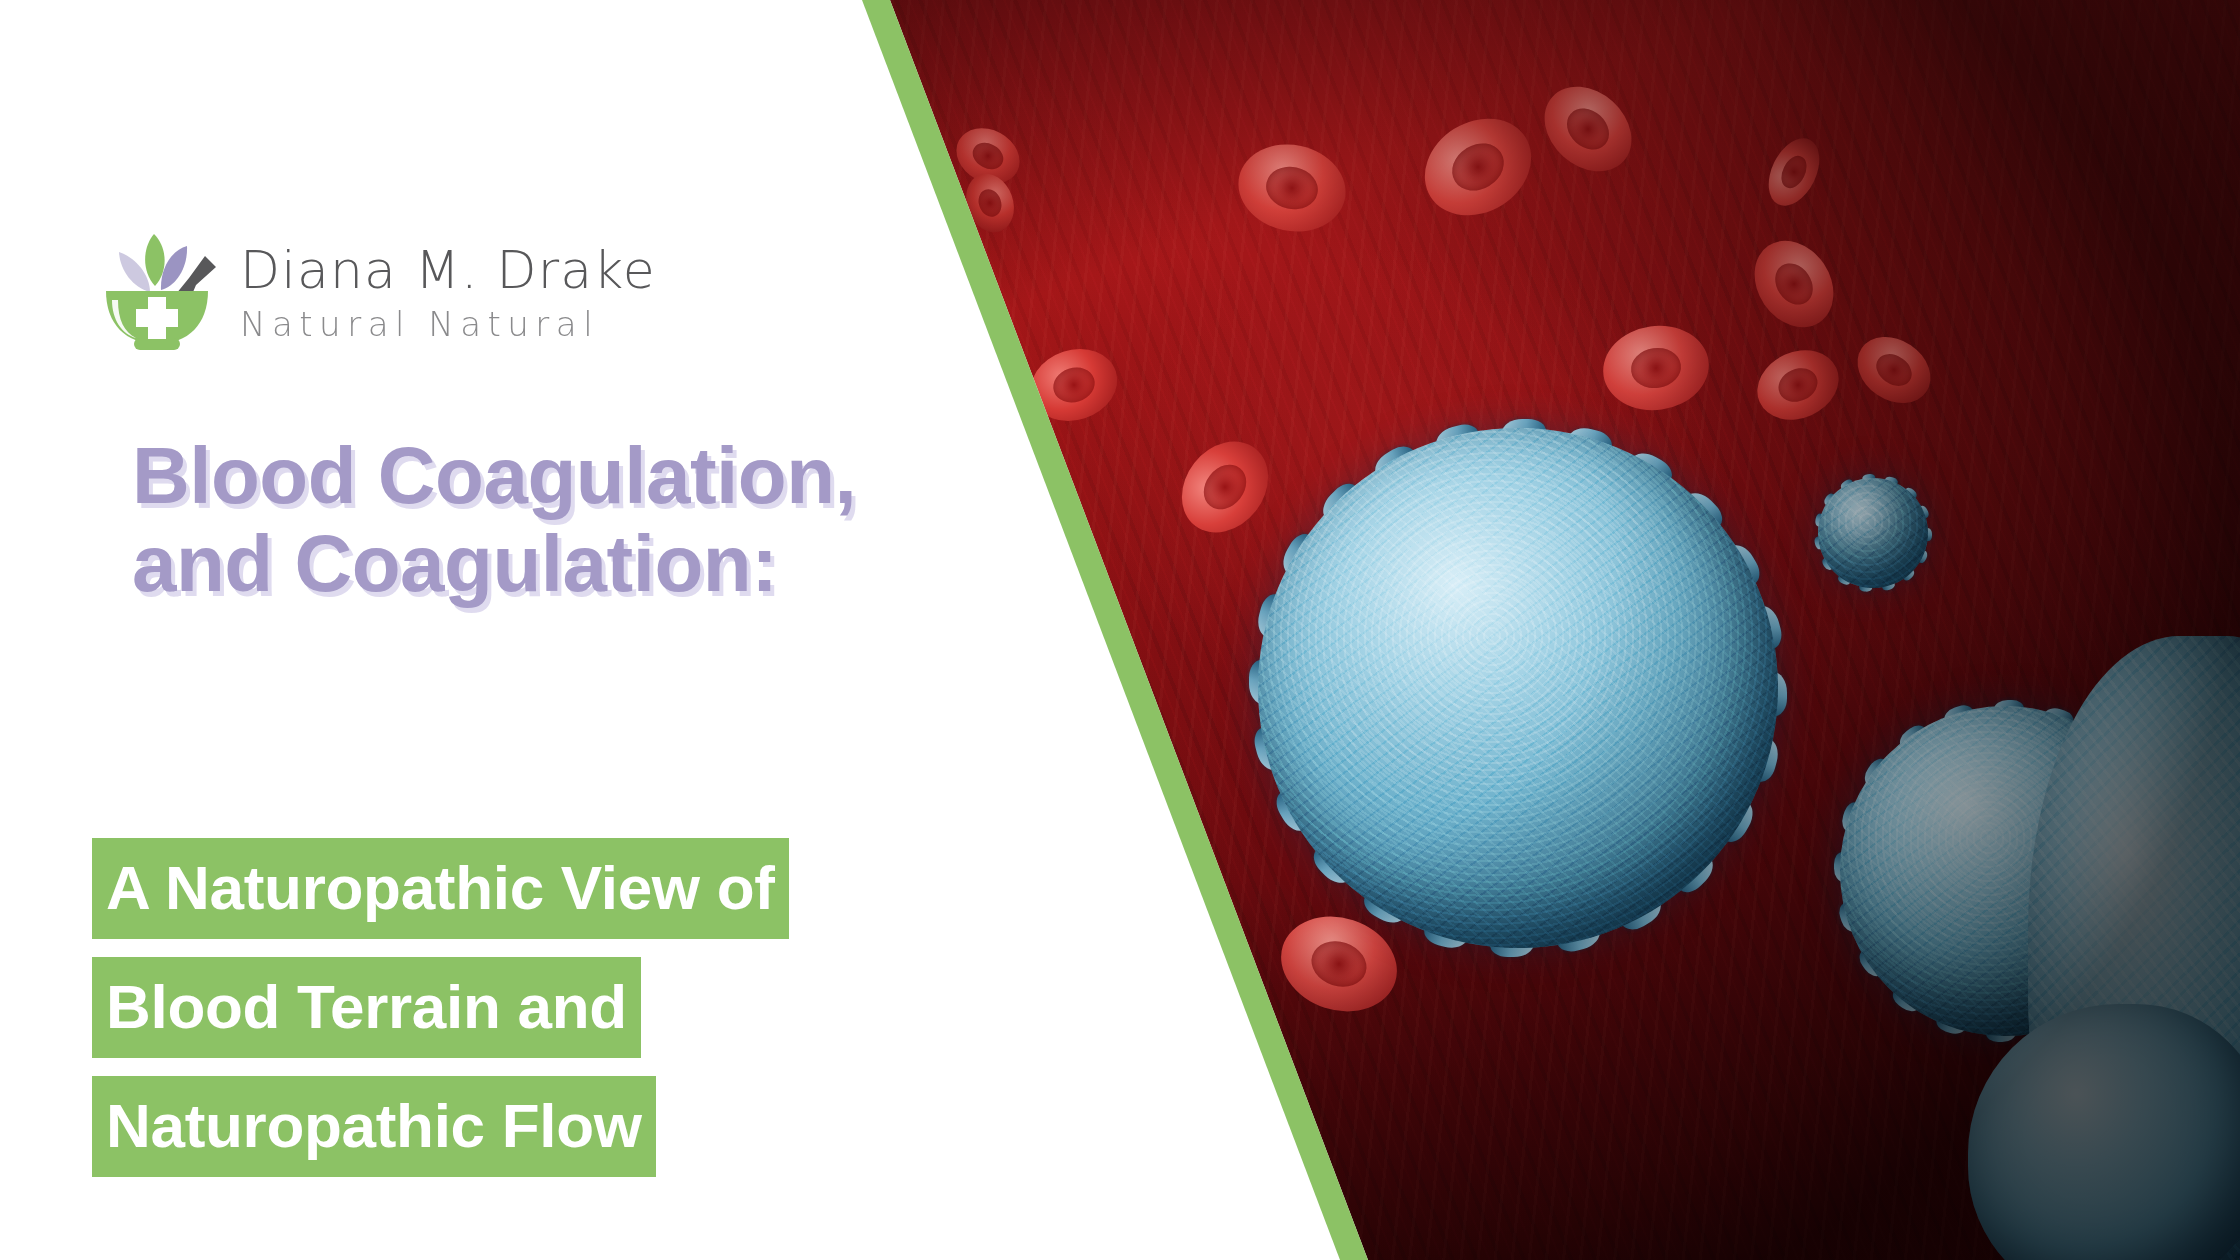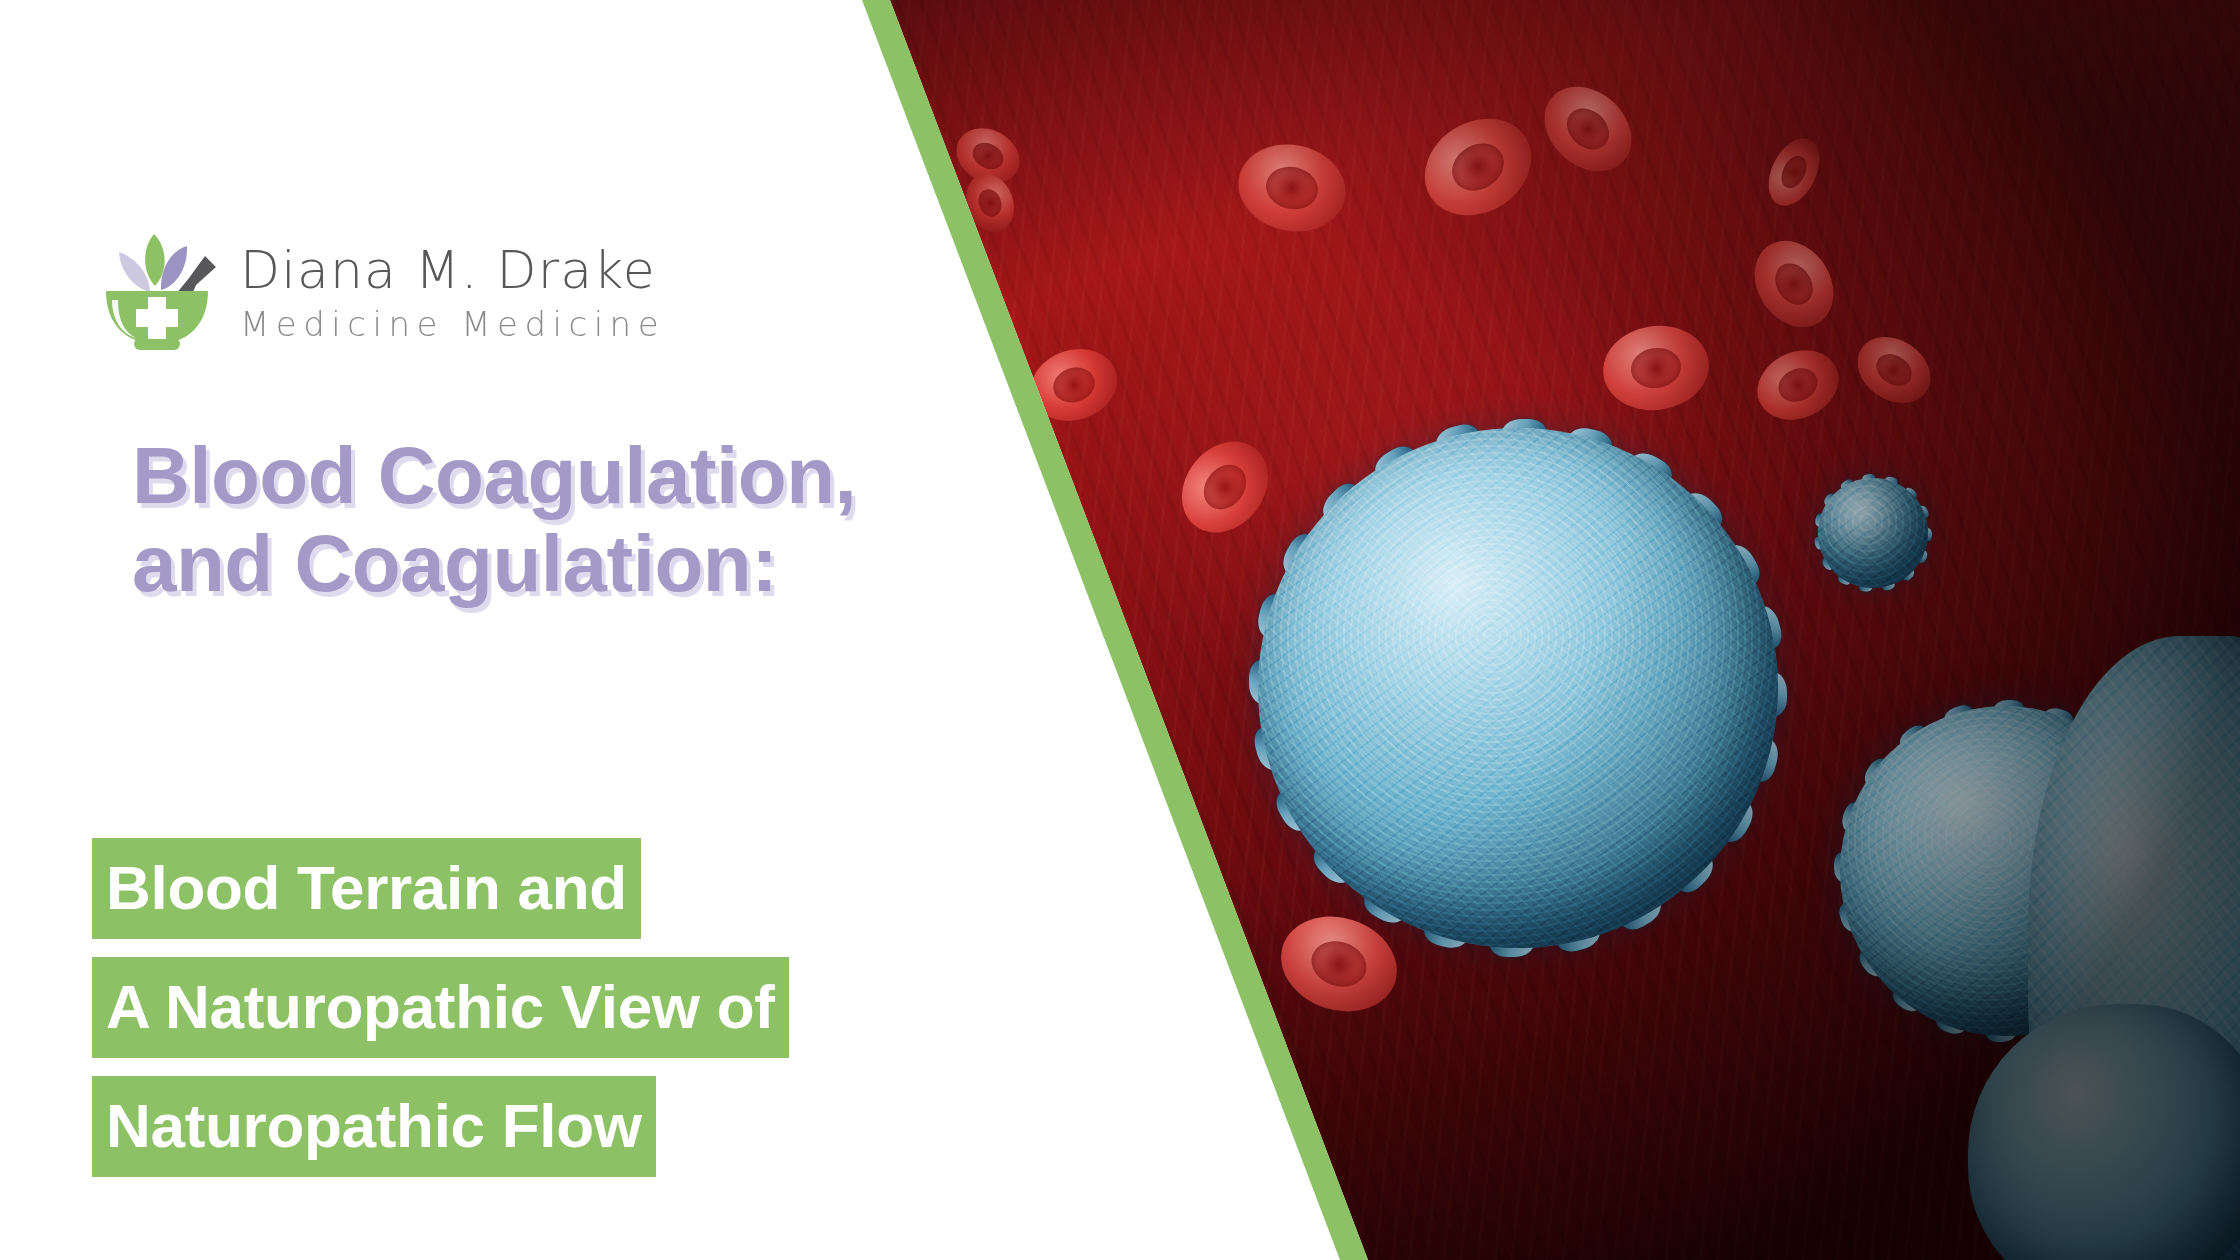--- a/index.html
+++ b/index.html
@@ -252,32 +252,32 @@
           <rect x="42" y="110" width="46" height="12" rx="6" fill="#8cc265"></rect>
 
           <path d="M26 72 C26 92 32 104 44 110 C30 106 20 92 20 72 Z" fill="#ffffff" opacity="0.92"></path>
 
           <rect x="56" y="69" width="18" height="42" fill="#ffffff"></rect>
           <rect x="44" y="81" width="42" height="18" fill="#ffffff"></rect>
         </svg>
       </div>
       <div class="logo-words">
         <div class="brand-name">Diana M. Drake</div>
-        <div class="brand-sub">Medicine Medicine</div>
+        <div class="brand-sub">Natural Natural</div>
       </div>
     </div>
 
     <div class="headline">
       <span class="ln">Blood Coagulation,</span>
       <span class="ln">and Coagulation:</span>
     </div>
 
     <div class="subhead">
+      <div class="sub-line">A Naturopathic View of</div>
       <div class="sub-line">Blood Terrain and</div>
-      <div class="sub-line">A Naturopathic View of</div>
       <div class="sub-line">Naturopathic Flow</div>
     </div>
 
   </div>
 </div>
 
 <style>
   
   .wbc[style*="520px"] .spikes i::after{width:30px;height:44px;left:-15px;top:-16px;}
   .wbc[style*="110px"] .spikes i::after{width:9px;height:13px;left:-4.5px;top:-5px;}

